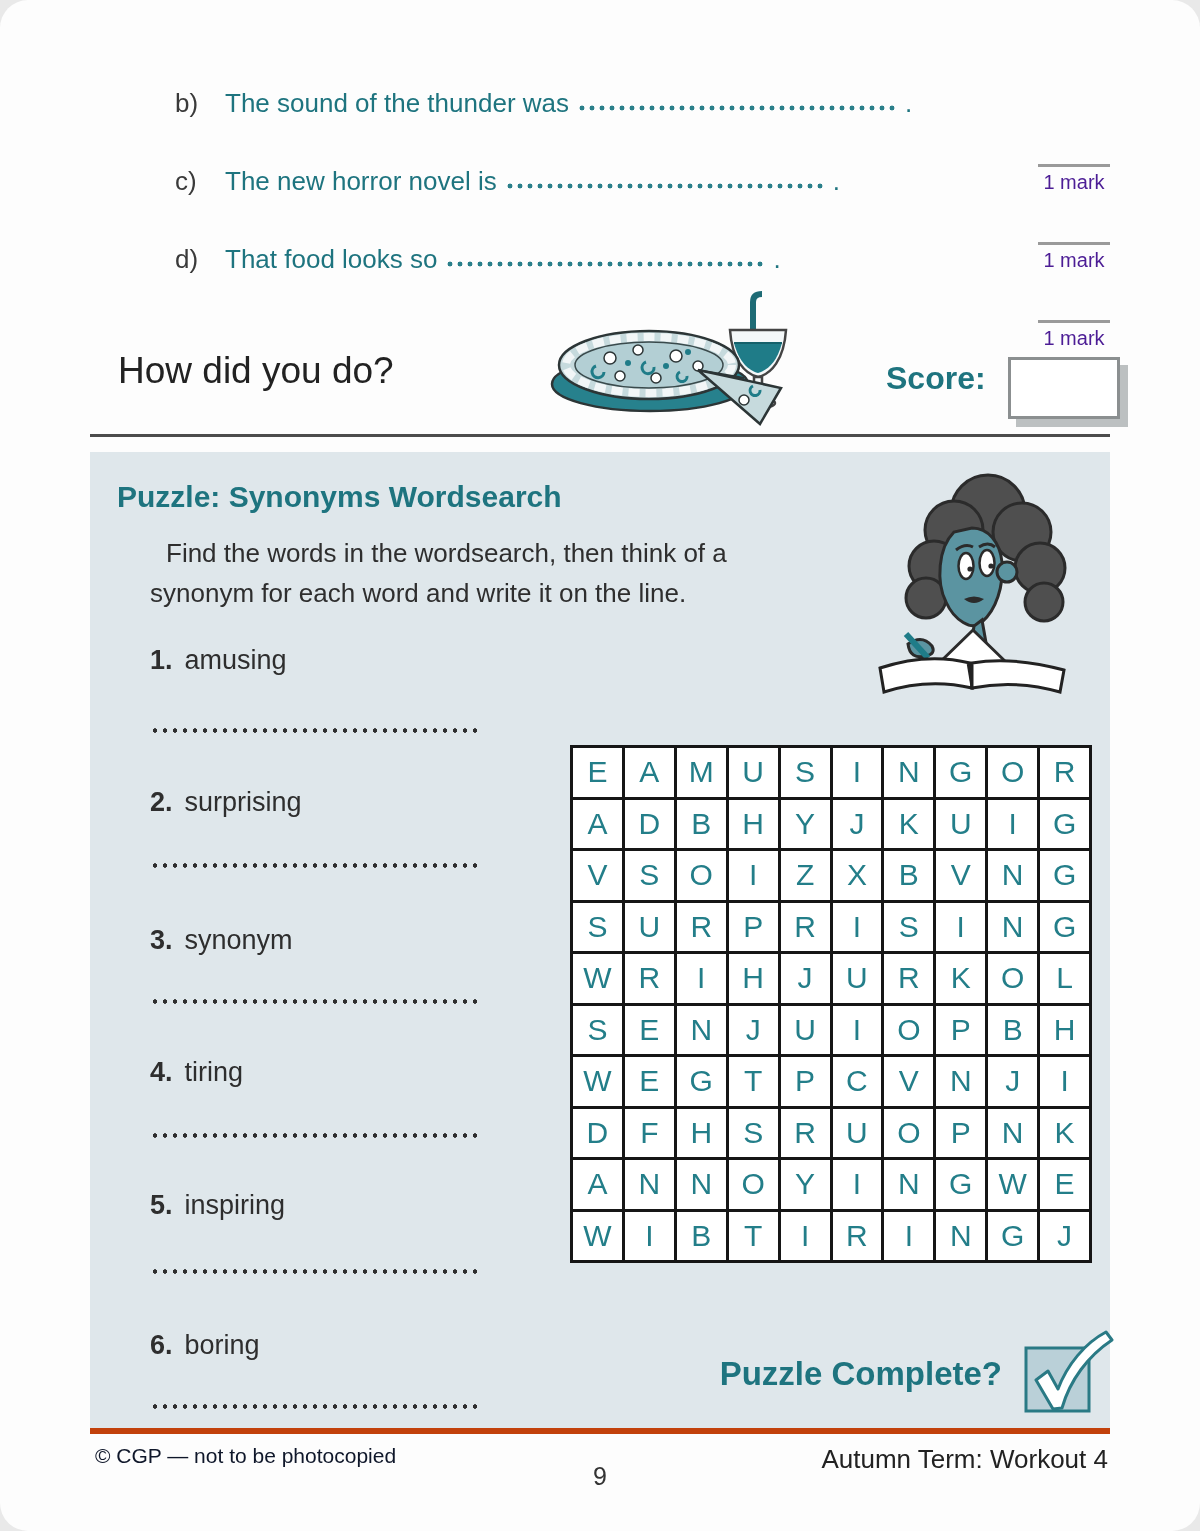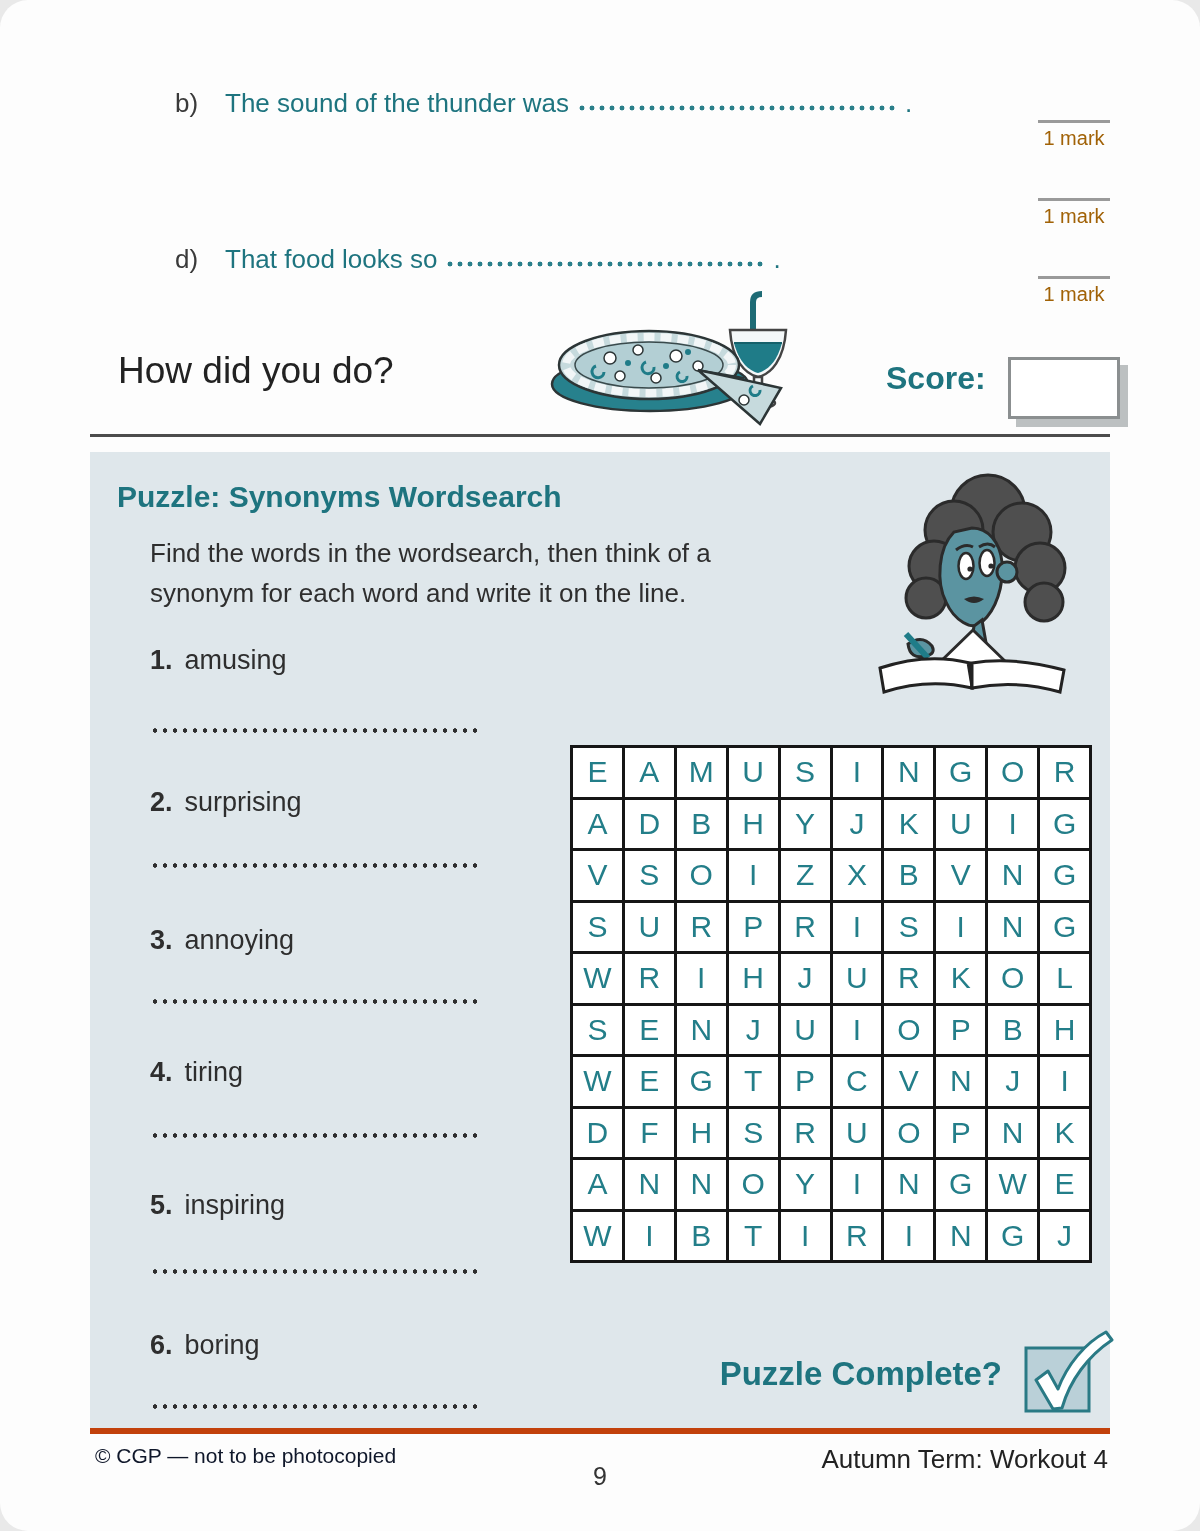--- a/index.html
+++ b/index.html
@@ -13,39 +13,39 @@
   .q-label { color:#3a3a3a; display:inline-block; width:50px; }
   .q-text  { color:#1e747f; }
   .dots-teal {
     display:inline-block; width:320px; height:12px; margin-left:8px;
     background-image:radial-gradient(circle, #2a7f8a 2.2px, transparent 2.7px);
     background-size:10px 8px; background-repeat:repeat-x; background-position:left bottom;
   }
   .q-suffix { color:#1e747f; margin-left:8px; }
   .mark-badge {
     position:absolute; left:1038px; width:72px; border-top:3px solid #9a9a9a;
-    padding-top:4px; text-align:center; font-size:20px; color:#a16207;
+    padding-top:4px; text-align:center; font-size:20px; color:#4c1d95;margin-top:44px;
   }
   
   .how-did { position:absolute; left:118px; top:350px; font-size:37px; color:#222; }
   .pizza-wrap { position:absolute; left:548px; top:286px; }
   .score-label { position:absolute; left:886px; top:360px; font-size:32px; font-weight:bold; color:#1e747f; }
   .score-box {
     position:absolute; left:1008px; top:357px; width:112px; height:62px;
     background:#fff; border:3px solid #8b8f90; box-shadow:8px 8px 0 #bcc0c1;
   }
   .divider { position:absolute; left:90px; top:434px; width:1020px; height:3px; background:#4c4c4c; }
   
   .puzzle-box {
     position:absolute; left:90px; top:452px; width:1020px; height:982px;
     background:#dfe7eb; border-bottom:6px solid #c2410c;
   }
   .puzzle-title { position:absolute; left:27px; top:28px; font-size:30px; font-weight:bold; color:#1e747f; }
   .instr { position:absolute; left:60px; font-size:26px; color:#2e2e2e; white-space:nowrap; }
-  .instr-1 { top:86px; } .instr-2 { top:126px; }
+  .instr-1 { top:86px;margin-left:16px; } .instr-2 { top:126px; }
   .kid-wrap { position:absolute; left:780px; top:16px; }
   .word-item { position:absolute; left:60px; font-size:27px; color:#2e2e2e; white-space:nowrap; }
   .word-num { font-weight:bold; margin-right:12px; }
   .answer-line {
     position:absolute; left:60px; width:332px; height:10px;
     background-image:radial-gradient(circle, #2e2e2e 2px, transparent 2.4px);
     background-size:10px 7px; background-repeat:repeat-x; background-position:left bottom;
   }
   .ws-grid {
     position:absolute; left:480px; top:293px; width:522px;
@@ -66,20 +66,23 @@
 </head>
 <body>
 
 <div class="page">
 
   <div class="question" style="top:88px;">
     <span class="q-label">b)</span><span class="q-text">The sound of the thunder was</span><span class="dots-teal"></span><span class="q-suffix">.</span>
   </div>
   <div class="mark-badge" style="top:120px;">1 mark</div>
 
+  <div class="question" style="top:166px;">
+    <span class="q-label">c)</span><span class="q-text">The new horror novel is</span><span class="dots-teal"></span><span class="q-suffix">.</span>
+  </div>
   <div class="mark-badge" style="top:198px;">1 mark</div>
 
   <div class="question" style="top:244px;">
     <span class="q-label">d)</span><span class="q-text">That food looks so</span><span class="dots-teal"></span><span class="q-suffix">.</span>
   </div>
   <div class="mark-badge" style="top:276px;">1 mark</div>
 
   <div class="how-did">How did you do?</div>
 
   <div class="pizza-wrap">
@@ -164,21 +167,21 @@
         <path d="M98,196 L102,220" stroke="#222" stroke-width="2.5"></path>
       </svg>
     </div>
 
     <div class="word-item" style="top:193px;"><span class="word-num">1.</span><span>amusing</span></div>
     <div class="answer-line" style="top:272px;"></div>
 
     <div class="word-item" style="top:335px;"><span class="word-num">2.</span><span>surprising</span></div>
     <div class="answer-line" style="top:407px;"></div>
 
-    <div class="word-item" style="top:473px;"><span class="word-num">3.</span><span>annoying</span></div>
+    <div class="word-item" style="top:473px;"><span class="word-num">3.</span><span>synonym</span></div>
     <div class="answer-line" style="top:543px;"></div>
 
     <div class="word-item" style="top:605px;"><span class="word-num">4.</span><span>tiring</span></div>
     <div class="answer-line" style="top:677px;"></div>
 
     <div class="word-item" style="top:738px;"><span class="word-num">5.</span><span>inspiring</span></div>
     <div class="answer-line" style="top:813px;"></div>
 
     <div class="word-item" style="top:878px;"><span class="word-num">6.</span><span>boring</span></div>
     <div class="answer-line" style="top:948px;"></div>

